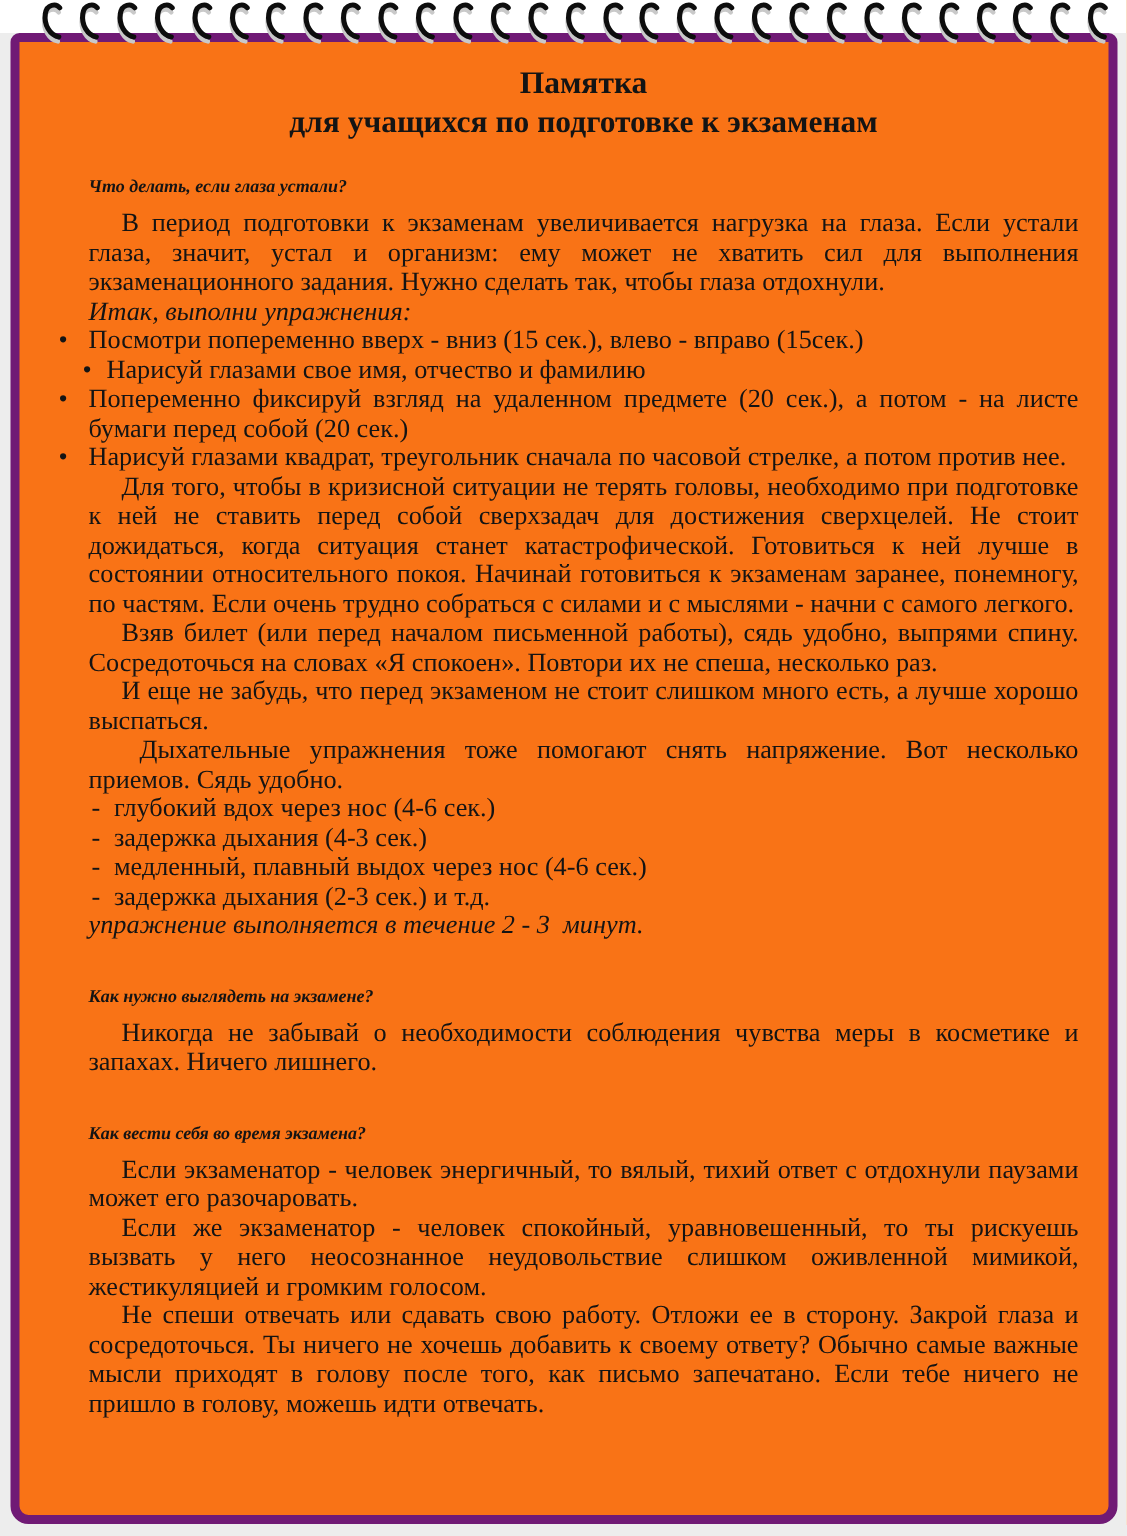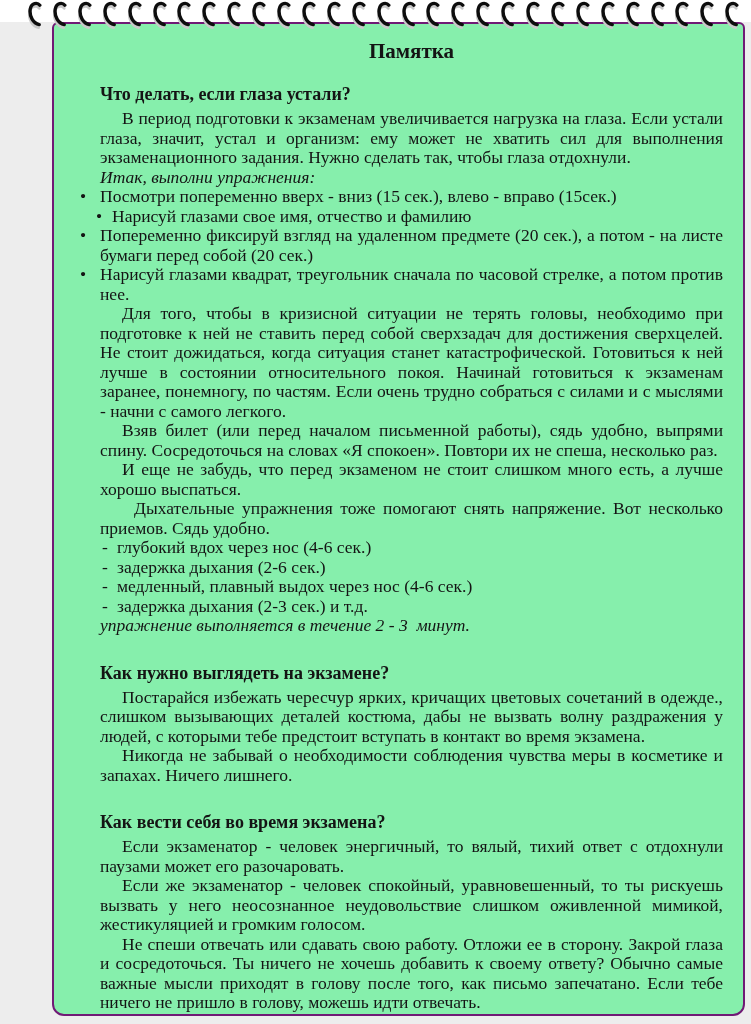--- a/index.html
+++ b/index.html
@@ -16,26 +16,25 @@
     color: #141414;
   }
   .surround {
     position: absolute;
     left: 0; right: 0; top: 22px; bottom: 0;
     background: #ededed;
   }
   .page {
     position: absolute;
     left: 7px; right: 6px; top: 22px; bottom: 8px;
-    background: #86efac;
-    border: 2px solid #701a75;
+    background: #f97316;
+    border: 6px solid #701a75;
     border-radius: 6px 6px 12px 12px;
     overflow: hidden;
     box-sizing: border-box;
-    margin-left: 45px;
   }
   .binding {
     position: absolute;
     left: 0; top: 1px; right: 0;
     height: 32px;
     z-index: 5;
   }
   .ring {
     position: absolute;
     top: 0;
@@ -49,22 +48,23 @@
     font-size: 21px;
     line-height: 26px;
   }
   .content {
     padding: 0 20px 0 46px;
     font-size: 17.5px;
     line-height: 19.5px;
     text-align: justify;
   }
   .content h2 {
-    font-size: 18px;
+    font-size: 12px;
     font-weight: bold;
+    font-style: italic;
     margin: 27px 0 5px 0;
     line-height: 20px;
     text-align: left;
   }
   .content > h2:first-child { margin-top: 0; }
   .para { margin: 0; text-indent: 22px; }
   .para.deep { text-indent: 34px; }
   .plain { margin: 0; text-indent: 0; font-style: italic; }
   .li { position: relative; margin: 0; }
   .li .marker { position: absolute; top: 0; }
@@ -76,40 +76,40 @@
   .li.dash .marker { left: 2px; }
 </style>
 </head>
 <body>
 
 <div class="surround"></div>
 
 <div class="page">
   <div class="title-block">
     <div>Памятка</div>
+    <div>для учащихся по подготовке к экзаменам</div>
   </div>
   <div class="content" id="doc-content">
       <h2>Что делать, если глаза устали?</h2>
       <p class="para">В период подготовки к экзаменам увеличивается нагрузка на глаза. Если устали глаза, значит, устал и организм: ему может не хватить сил для выполнения экзаменационного задания. Нужно сделать так, чтобы глаза отдохнули.</p>
       <p class="plain">Итак, выполни упражнения:</p>
       <div class="li b1"><span class="marker">•</span><span>Посмотри попеременно вверх - вниз (15 сек.), влево - вправо (15сек.)</span></div>
       <div class="li b2"><span class="marker">•</span><span>Нарисуй глазами свое имя, отчество и фамилию</span></div>
       <div class="li b1"><span class="marker">•</span><span>Попеременно фиксируй взгляд на удаленном предмете (20 сек.), а потом - на листе бумаги перед собой (20 сек.)</span></div>
       <div class="li b1"><span class="marker">•</span><span>Нарисуй глазами квадрат, треугольник сначала по часовой стрелке, а потом против нее.</span></div>
       <p class="para">Для того, чтобы в кризисной ситуации не терять головы, необходимо при подготовке к ней не ставить перед собой сверхзадач для достижения сверхцелей. Не стоит дожидаться, когда ситуация станет катастрофической. Готовиться к ней лучше в состоянии относительного покоя. Начинай готовиться к экзаменам заранее, понемногу, по частям. Если очень трудно собраться с силами и с мыслями - начни с самого легкого.</p>
       <p class="para">Взяв билет (или перед началом письменной работы), сядь удобно, выпрями спину. Сосредоточься на словах «Я спокоен». Повтори их не спеша, несколько раз.</p>
       <p class="para">И еще не забудь, что перед экзаменом не стоит слишком много есть, а лучше хорошо выспаться.</p>
       <p class="para deep">Дыхательные упражнения тоже помогают снять напряжение. Вот несколько приемов. Сядь удобно.</p>
       <div class="li dash"><span class="marker">-</span><span>глубокий вдох через нос (4-6 сек.)</span></div>
-      <div class="li dash"><span class="marker">-</span><span>задержка дыхания (2-6 сек.)</span></div>
+      <div class="li dash"><span class="marker">-</span><span>задержка дыхания (4-3 сек.)</span></div>
       <div class="li dash"><span class="marker">-</span><span>медленный, плавный выдох через нос (4-6 сек.)</span></div>
       <div class="li dash"><span class="marker">-</span><span>задержка дыхания (2-3 сек.) и т.д.</span></div>
       <p class="plain">упражнение выполняется в течение 2 - 3&nbsp; минут.</p>
       <h2>Как нужно выглядеть на экзамене?</h2>
-      <p class="para">Постарайся избежать чересчур ярких, кричащих цветовых сочетаний в одежде., слишком вызывающих деталей костюма, дабы не вызвать волну раздражения у людей, с которыми тебе предстоит вступать в контакт во время экзамена.</p>
       <p class="para">Никогда не забывай о необходимости соблюдения чувства меры в косметике и запахах. Ничего лишнего.</p>
       <h2>Как вести себя во время экзамена?</h2>
       <p class="para">Если экзаменатор - человек энергичный, то вялый, тихий ответ с отдохнули паузами может его разочаровать.</p>
       <p class="para">Если же экзаменатор - человек спокойный, уравновешенный, то ты рискуешь вызвать у него неосознанное неудовольствие слишком оживленной мимикой, жестикуляцией и громким голосом.</p>
       <p class="para">Не спеши отвечать или сдавать свою работу. Отложи ее в сторону. Закрой глаза и сосредоточься. Ты ничего не хочешь добавить к своему ответу? Обычно самые важные мысли приходят в голову после того, как письмо запечатано. Если тебе ничего не пришло в голову, можешь идти отвечать.</p>
     </div>
 </div>
 
 <div class="binding" id="binding">
     <svg class="ring" viewBox="0 0 16 30" style="left: 27px;">

